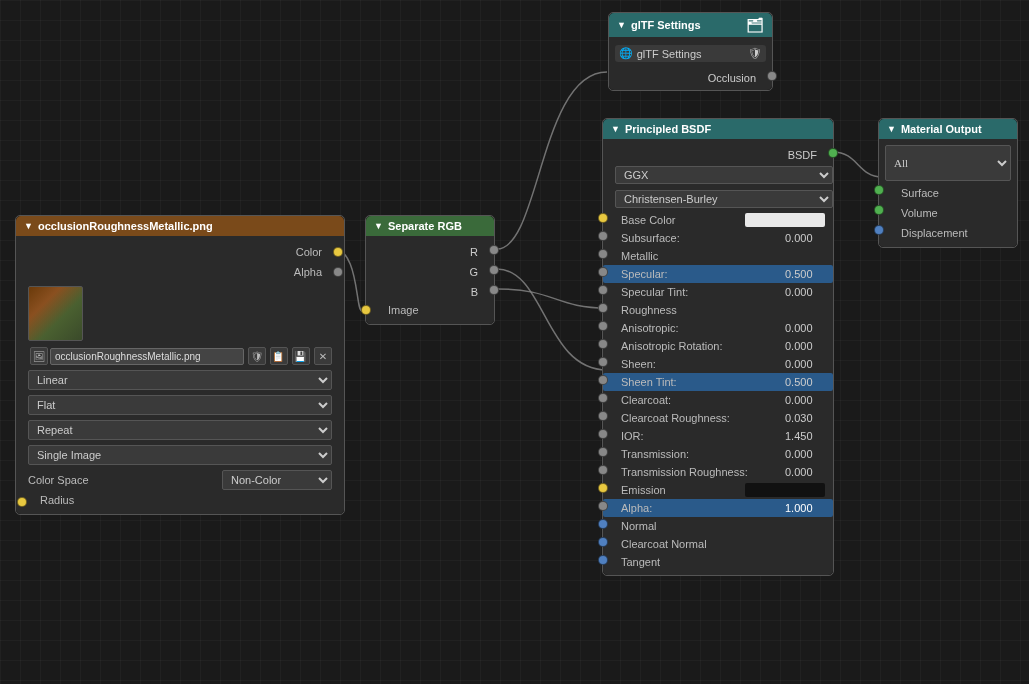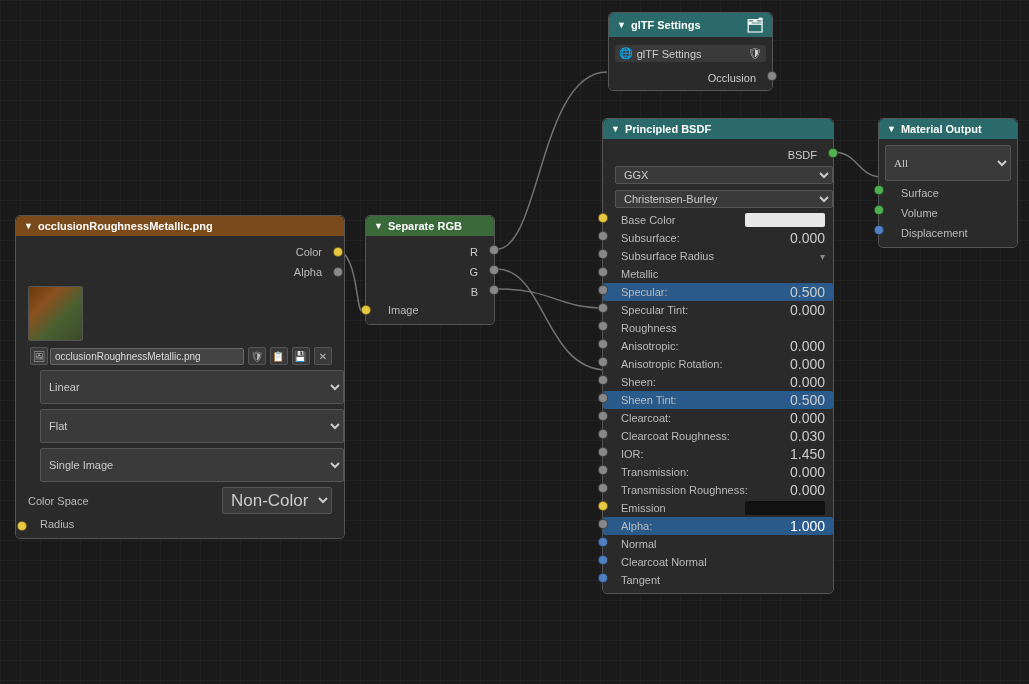--- a/index.html
+++ b/index.html
@@ -93,43 +93,42 @@
       padding: 2px 6px;
       margin: 1px 0;
     }
 
     .dropdown-row select {
       width: 100%;
       background: #3a3a3a;
       border: 1px solid #555;
       color: #ccc;
       font-size: 11px;
-      padding: 9px 4px;
+      padding: 2px 4px;
       border-radius: 2px;
       outline: none;
       cursor: pointer;
-      margin-left: 12px;
     }
 
     .color-space-row {
       display: flex;
       align-items: center;
       padding: 2px 6px;
     }
 
     .color-space-row .cs-label {
       flex: 1;
       color: #bbb;
     }
 
     .color-space-row select {
       background: #3a3a3a;
       border: 1px solid #555;
       color: #ccc;
-      font-size: 17px;
+      font-size: 11px;
       padding: 2px 4px;
       border-radius: 2px;
       outline: none;
     }
 
     .vector-row {
       display: flex;
       align-items: center;
       padding: 2px 8px;
       position: relative;
@@ -202,24 +201,24 @@
       min-height: 18px;
     }
 
     .bsdf-label {
       flex: 1;
       font-size: 11px;
       color: #bbb;
     }
 
     .bsdf-value {
-      font-size: 14px;
+      font-size: 11px;
       color: #ccc;
       min-width: 40px;
-      text-align: right;
+      text-align: left;
     }
 
     .bsdf-color-swatch {
       width: 80px;
       height: 14px;
       border-radius: 2px;
     }
 
     .bsdf-dropdown {
       background: #3a3a3a;
@@ -384,20 +383,28 @@
     <div class="dropdown-row">
       <select>
         <option>Flat</option>
         <option>Box</option>
         <option>Sphere</option>
         <option>Tube</option>
       </select>
     </div>
     <div class="dropdown-row">
       <select>
+        <option>Repeat</option>
+        <option>Extend</option>
+        <option>Clip</option>
+        <option>Mirror</option>
+      </select>
+    </div>
+    <div class="dropdown-row">
+      <select>
         <option>Single Image</option>
         <option>Image Sequence</option>
         <option>Movie</option>
         <option>Generated</option>
       </select>
     </div>
 
     <div class="color-space-row">
       <span class="cs-label">Color Space</span>
       <select style="width:110px;">
@@ -494,27 +501,20 @@
       <span class="bsdf-label" style="padding-left:10px;">Base Color</span>
       <div class="bsdf-color-swatch" style="background:#e8e8e8;"></div>
     </div>
 
     <div class="bsdf-row">
       <div class="socket socket-left sock-gray" style="top:2px;"></div>
       <span class="bsdf-label" style="padding-left:10px;">Subsurface:</span>
       <span class="bsdf-value">0.000</span>
     </div>
 
-    <div class="bsdf-row">
-      <div class="socket socket-left sock-gray" style="top:2px;"></div>
-      <div style="flex:1; padding-left:10px; display:flex; align-items:center;">
-        <span class="bsdf-label">Subsurface Radius</span>
-        <span style="margin-left:auto; color:#888; font-size:10px;">▾</span>
-      </div>
-    </div>
 
 
     <div class="bsdf-row">
       <div class="socket socket-left sock-gray" style="top:2px;"></div>
       <span class="bsdf-label" style="padding-left:10px;">Metallic</span>
     </div>
 
     <div class="bsdf-row" style="background:#2a5a8a; border-radius:2px;">
       <div class="socket socket-left sock-gray" style="top:2px;"></div>
       <span class="bsdf-label" style="padding-left:10px;">Specular:</span>

